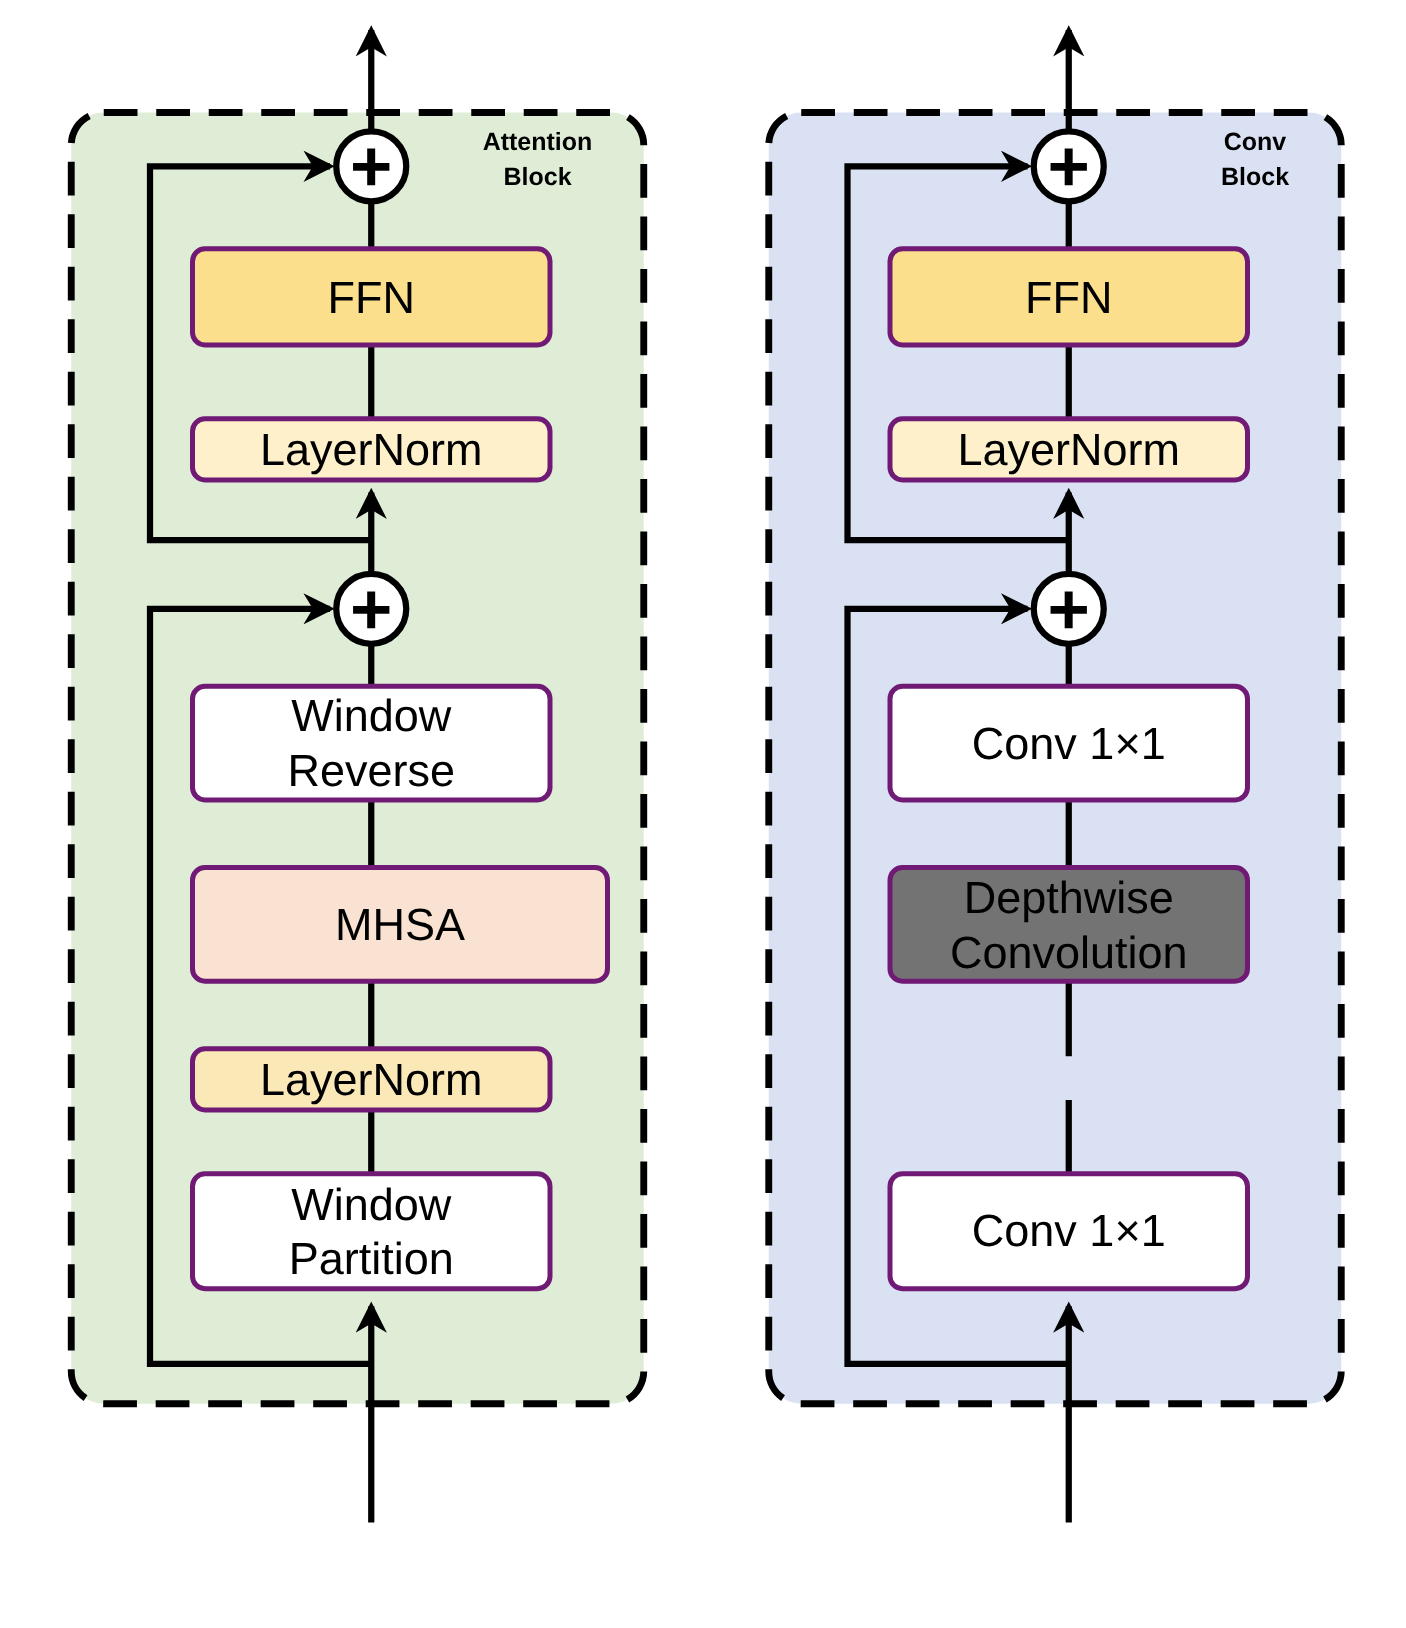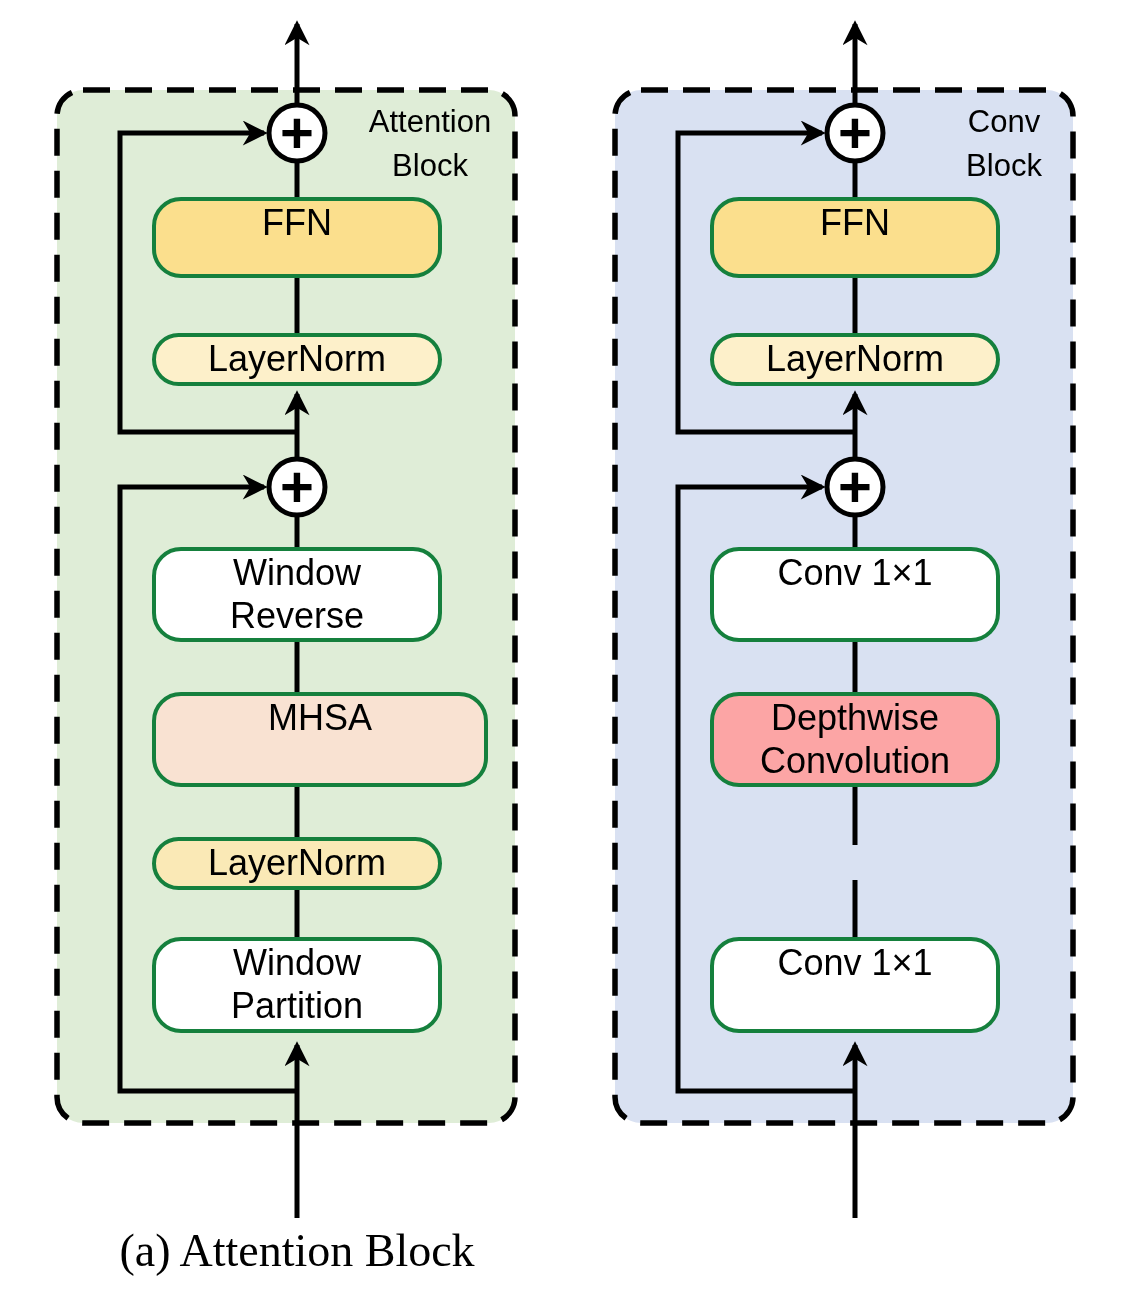--- a/index.html
+++ b/index.html
@@ -2,32 +2,32 @@
 <html><head>
 <meta charset="utf-8">
 <style>
   html,body{margin:0;padding:0;background:#ffffff;}
   .figure{
     position:relative;width:1125px;height:1302px;background:#ffffff;
     font-family:"Liberation Sans",sans-serif;color:#000;overflow:hidden;
   }
   .wires{position:absolute;left:0;top:0;}
   .node{
-    position:absolute;box-sizing:border-box;border:4px solid #15803d;border-radius:29px;
-    display:flex;justify-content:center;font-size:36px;color:#000;
+    position:absolute;box-sizing:border-box;border:4px solid #701a75;border-radius:12px;
+    display:flex;align-items:center;justify-content:center;font-size:36px;color:#000;
   }
   .node .lbl{white-space:pre-line;text-align:center;line-height:1.2;}
   .fill-ffn{background:#FBDF8D;}
   .fill-ln{background:#FDF0CA;}
   .fill-ln2{background:#FAE9B6;}
   .fill-mhsa{background:#F9E2D2;}
-  .fill-dw{background:#fca5a5;}
+  .fill-dw{background:#737373;}
   .fill-white{background:#ffffff;}
   .block-title{
-    position:absolute;font-weight:normal;font-size:31px;line-height:1.42;
+    position:absolute;font-weight:bold;font-size:20px;line-height:1.42;
     text-align:center;white-space:pre-line;color:#000;
   }
   .caption{
     position:absolute;font-family:"Liberation Serif",serif;font-size:46px;
     text-align:center;color:#000;
   }
   .plus{font-family:"Liberation Sans",sans-serif;font-size:58px;font-weight:bold;}
 </style>
 </head>
 <body>
@@ -117,15 +117,14 @@
   </div>
   <div class="node fill-white" style="left:710px;top:937px;width:290px;height:96px;">
     <span class="lbl">Conv 1×1</span>
   </div>
 
   <div class="block-title" style="left:320px;top:100px;width:220px;">Attention
 Block</div>
   <div class="block-title" style="left:894px;top:100px;width:220px;">Conv
 Block</div>
 
-  <div class="caption" style="left:37px;top:1224px;width:520px;">(a) Attention Block</div>
 
 </div>
 
 </body></html>

